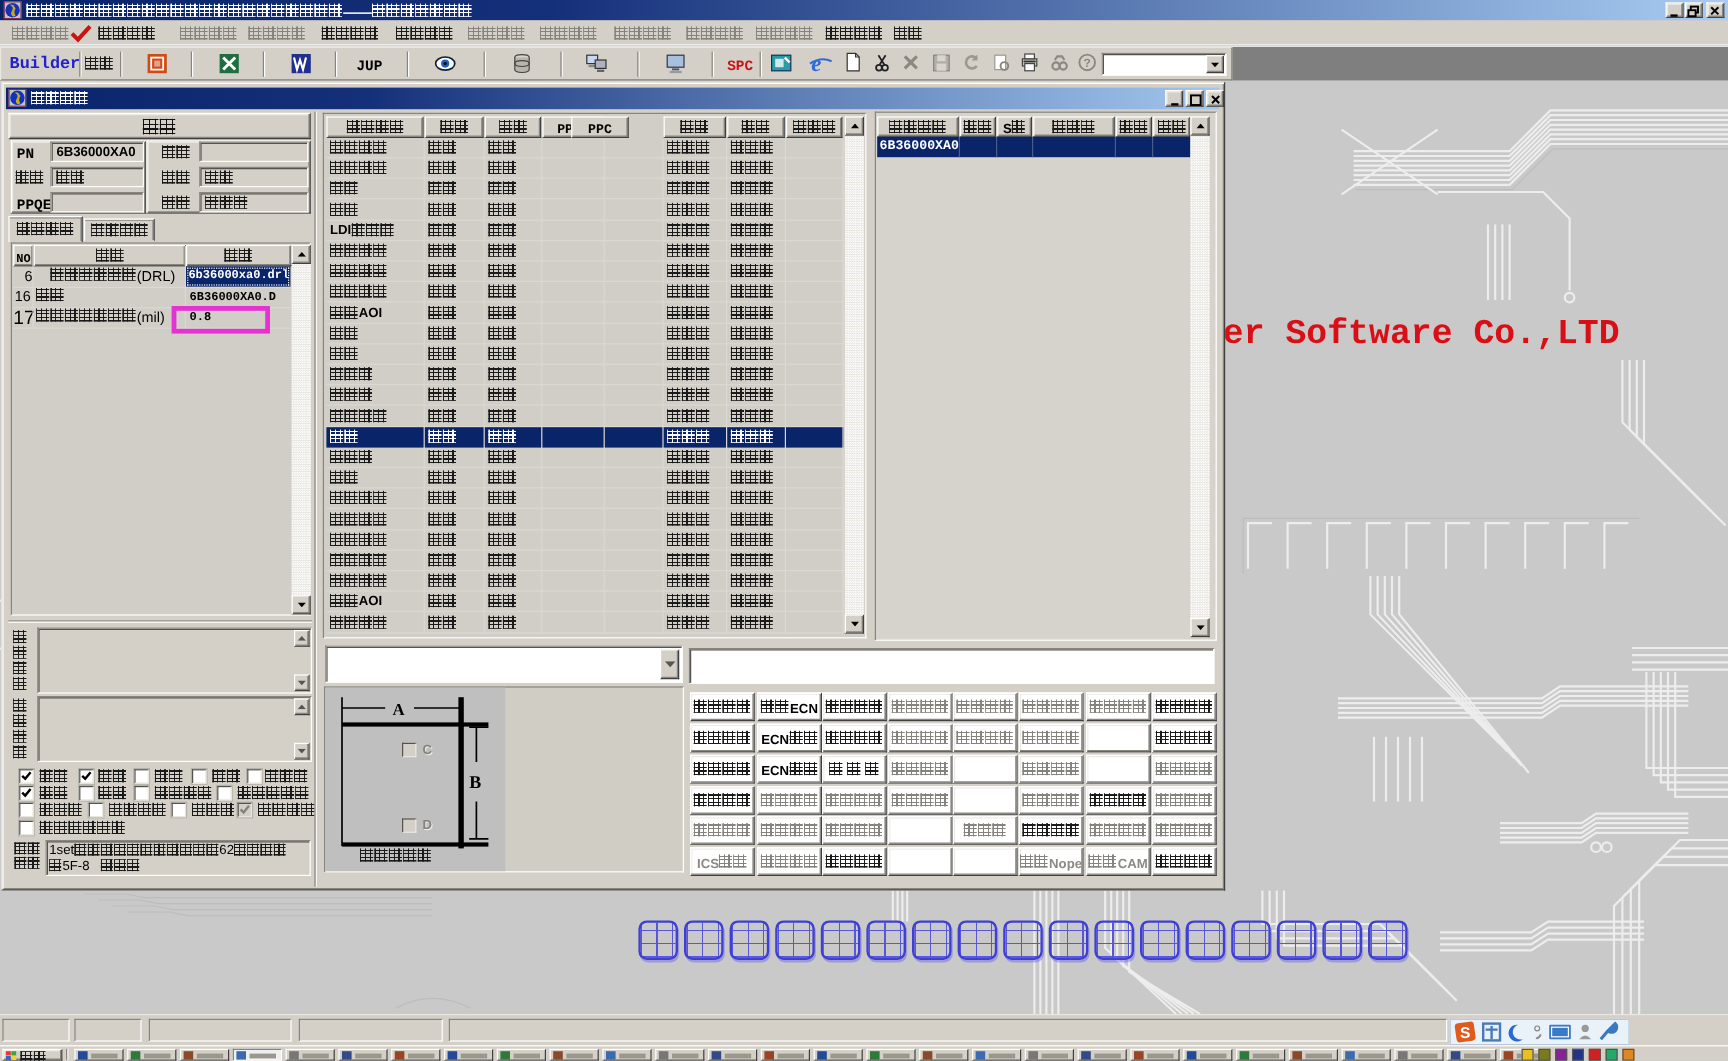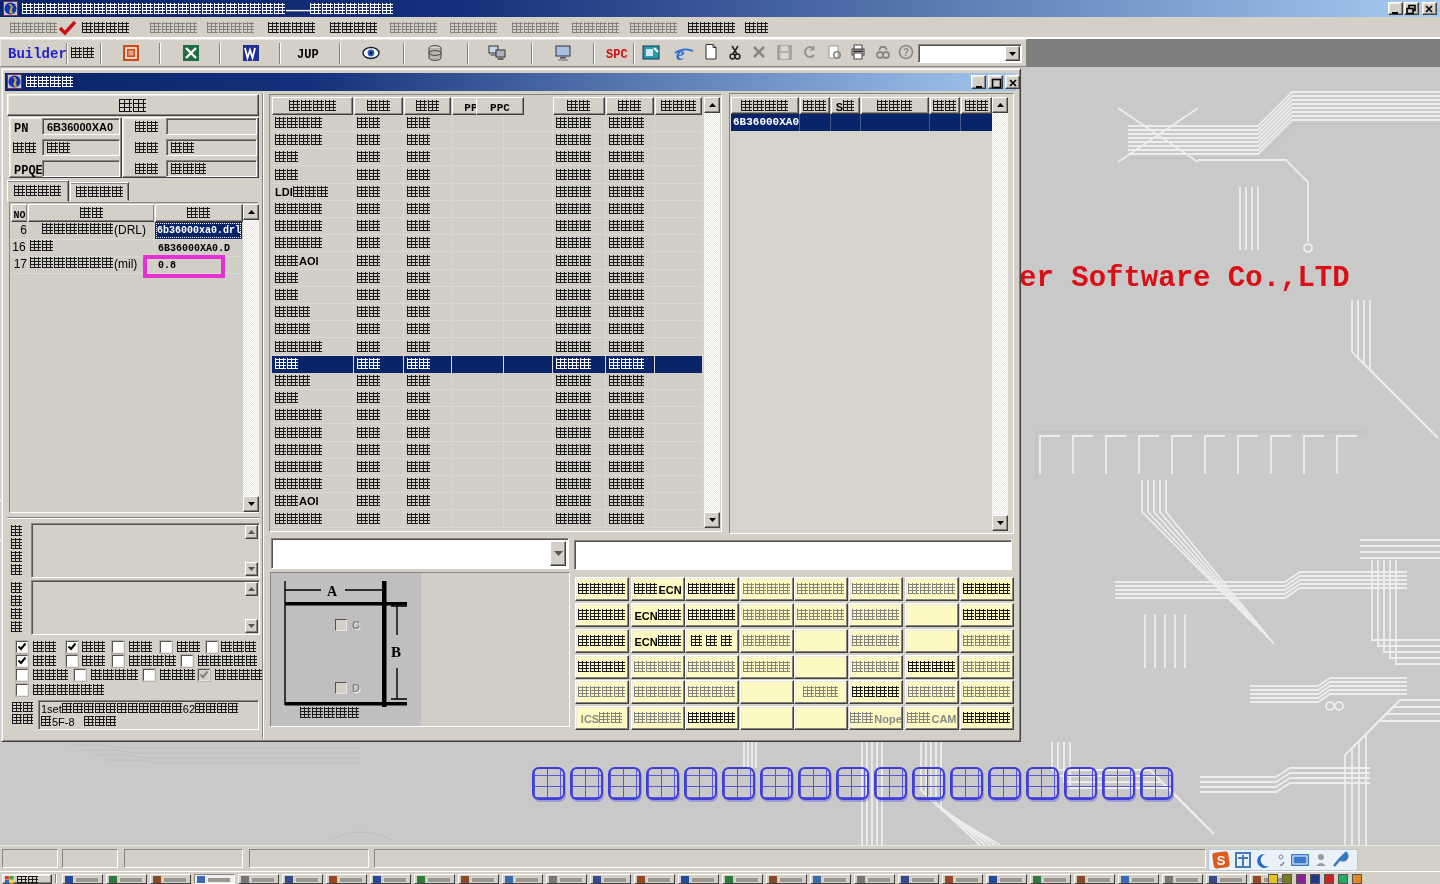--- a/index.html
+++ b/index.html
@@ -9,21 +9,21 @@
 .w12{width:11px;height:11px;background:repeating-linear-gradient(90deg,#fff 0 1px,rgba(0,0,0,0) 1px 4px),repeating-linear-gradient(0deg,#fff 0 1px,rgba(0,0,0,0) 1px 3px)}
 .e12{width:11px;height:11px;background:repeating-linear-gradient(90deg,#85837d 0 1px,rgba(0,0,0,0) 1px 4px),repeating-linear-gradient(0deg,#85837d 0 1px,rgba(0,0,0,0) 1px 3px)}
 .k11{width:10px;height:10px;background:repeating-linear-gradient(90deg,#1a1a1a 0 1px,rgba(0,0,0,0) 1px 4px),repeating-linear-gradient(0deg,#1a1a1a 0 1px,rgba(0,0,0,0) 1px 3px)}
 .k14{width:13px;height:13px;background:repeating-linear-gradient(90deg,#111 0 1px,rgba(0,0,0,0) 1px 5px),repeating-linear-gradient(0deg,#111 0 1px,rgba(0,0,0,0) 1px 4px)}
 .B38{width:33px;height:33px;margin:0 4px 0 1px;border:2.5px solid #3f3fd4;border-radius:7px;background:repeating-linear-gradient(90deg,#5757da 0 1px,rgba(0,0,0,0) 1px 13px),repeating-linear-gradient(0deg,#5757da 0 1px,rgba(0,0,0,0) 1px 11px);box-shadow:1px 2px 0 rgba(90,90,230,.4)}
 .raised{background:#d4d0c8;border:1px solid;border-color:#fff #404040 #404040 #fff;box-shadow:inset -1px -1px 0 #87857e,inset 1px 1px 0 #eceae4}
 .sunk{border:1px solid;border-color:#87857e #fff #fff #87857e;box-shadow:inset 1px 1px 0 #55534e}
 .sunk1{border:1px solid;border-color:#87857e #fff #fff #87857e}
 .fld{background:#d4d0c8;border:1px solid;border-color:#87857e #fff #fff #87857e;box-shadow:inset 1px 1px 0 #55534e;padding:3px 0 0 4px;font-size:11px;font-weight:bold;color:#000}
 .hcell{background:#d4d0c8;border:1px solid;border-color:#fff #404040 #404040 #fff;box-shadow:inset -1px -1px 0 #87857e;text-align:center;padding-top:2px;font-size:12px}
-.gbtn{background:#fef9c3;border:1px solid;border-color:#fff #404040 #404040 #fff;box-shadow:inset -1px -1px 0 #87857e,inset 1px 1px 0 #eceae4;text-align:center;padding-top:5px;font-size:12px;font-weight:bold}
+.gbtn{background:#ffffff;border:1px solid;border-color:#fff #404040 #404040 #fff;box-shadow:inset -1px -1px 0 #87857e,inset 1px 1px 0 #eceae4;text-align:center;padding-top:5px;font-size:12px;font-weight:bold}
 .sep{border-left:1px solid #87857e;border-right:1px solid #fff;width:2px}
 .sb{background:#d4d0c8;border:1px solid;border-color:#fff #404040 #404040 #fff;box-shadow:inset -1px -1px 0 #87857e;display:flex;align-items:center;justify-content:center}
 .track{background-color:#e7e5e0;background-image:conic-gradient(#fff 25%,rgba(0,0,0,0) 0 50%,#fff 0 75%,rgba(0,0,0,0) 0);background-size:2px 2px}
 .cb{width:12px;height:12px;background:#fff;border:1px solid;border-color:#55534e #e8e6e0 #e8e6e0 #55534e;box-shadow:0 0 0 1px #b5b2ab}
 </style></head><body>
 <svg class="ab" style="left:0;top:0" width="1440" height="884">
     <rect width="1440" height="884" fill="#c9c9c9"></rect>
     <path fill="none" stroke="#ededed" stroke-width="1.8" d="M1440 92 L1292 92 L1258 126 L1128 126"></path>
     <path fill="none" stroke="#ededed" stroke-width="1.8" d="M1440 96 L1292 96 L1258 130 L1128 130"></path>
     <path fill="none" stroke="#ededed" stroke-width="1.8" d="M1440 100 L1292 100 L1258 134 L1128 134"></path>
@@ -330,21 +330,21 @@
     </svg>
   </div>
 <div class="ab" style="left:11px;top:223px;width:16px;text-align:right;font-size:12px">6</div>
 <div class="ab" style="left:42px;top:223px;white-space:nowrap;font-size:12px"><i class="g k12"></i><i class="g k12"></i><i class="g k12"></i><i class="g k12"></i><i class="g k12"></i><i class="g k12"></i>(DRL)</div>
 <div class="ab" style="left:155px;top:222px;width:87px;height:17px;background:#0a246a;color:#fff;font-family:'Liberation Mono',monospace;font-size:10px;font-weight:bold;padding:3px 0 0 2px;outline:1px dotted #fff;outline-offset:-2px">6b36000xa0.drl</div>
 <div class="ab" style="left:11px;top:239px;width:231px;height:1px;background:#dbd8d1"></div>
 <div class="ab" style="left:11px;top:240px;width:16px;text-align:center;font-size:12px">16</div>
 <div class="ab" style="left:30px;top:240px;white-space:nowrap;font-size:12px"><i class="g k12"></i><i class="g k12"></i></div>
 <div class="ab" style="left:158px;top:243px;font-family:'Liberation Mono',monospace;font-size:10px;font-weight:bold">6B36000XA0.D</div>
 <div class="ab" style="left:11px;top:256px;width:231px;height:1px;background:#dbd8d1"></div>
-<div class="ab" style="left:11px;top:257px;width:16px;text-align:right;font-size:12px">17</div>
+<div class="ab" style="left:11px;top:257px;width:16px;text-align:left;font-size:16px">17</div>
 <div class="ab" style="left:30px;top:257px;white-space:nowrap;font-size:12px"><i class="g k12"></i><i class="g k12"></i><i class="g k12"></i><i class="g k12"></i><i class="g k12"></i><i class="g k12"></i><i class="g k12"></i>(mil)</div>
 <div class="ab" style="left:158px;top:260px;font-family:'Liberation Mono',monospace;font-size:10px;font-weight:bold">0.8</div>
 <div class="ab" style="left:11px;top:273px;width:231px;height:1px;background:#dbd8d1"></div>
 <div class="ab" style="left:27px;top:205px;width:1px;height:68px;background:#dbd8d1"></div>
 <div class="ab" style="left:154px;top:205px;width:1px;height:68px;background:#dbd8d1"></div>
 <div class="ab" style="left:143px;top:255px;width:82px;height:23px;border:4px solid #e632d2;z-index:30"></div>
 <div class="ab" style="left:7px;top:517px;width:253px;height:2px;border-top:1px solid #87857e;border-bottom:1px solid #fff"></div>
 <div class="ab" style="left:11px;top:525px;width:13px;line-height:13px"><i class="g k12"></i><i class="g k12"></i><i class="g k12"></i><i class="g k12"></i></div>
 <div class="ab fld" style="left:31px;top:523px;width:229px;height:55px"></div>
 <div class="ab sb" style="left:245px;top:525px;width:13px;height:14px">

